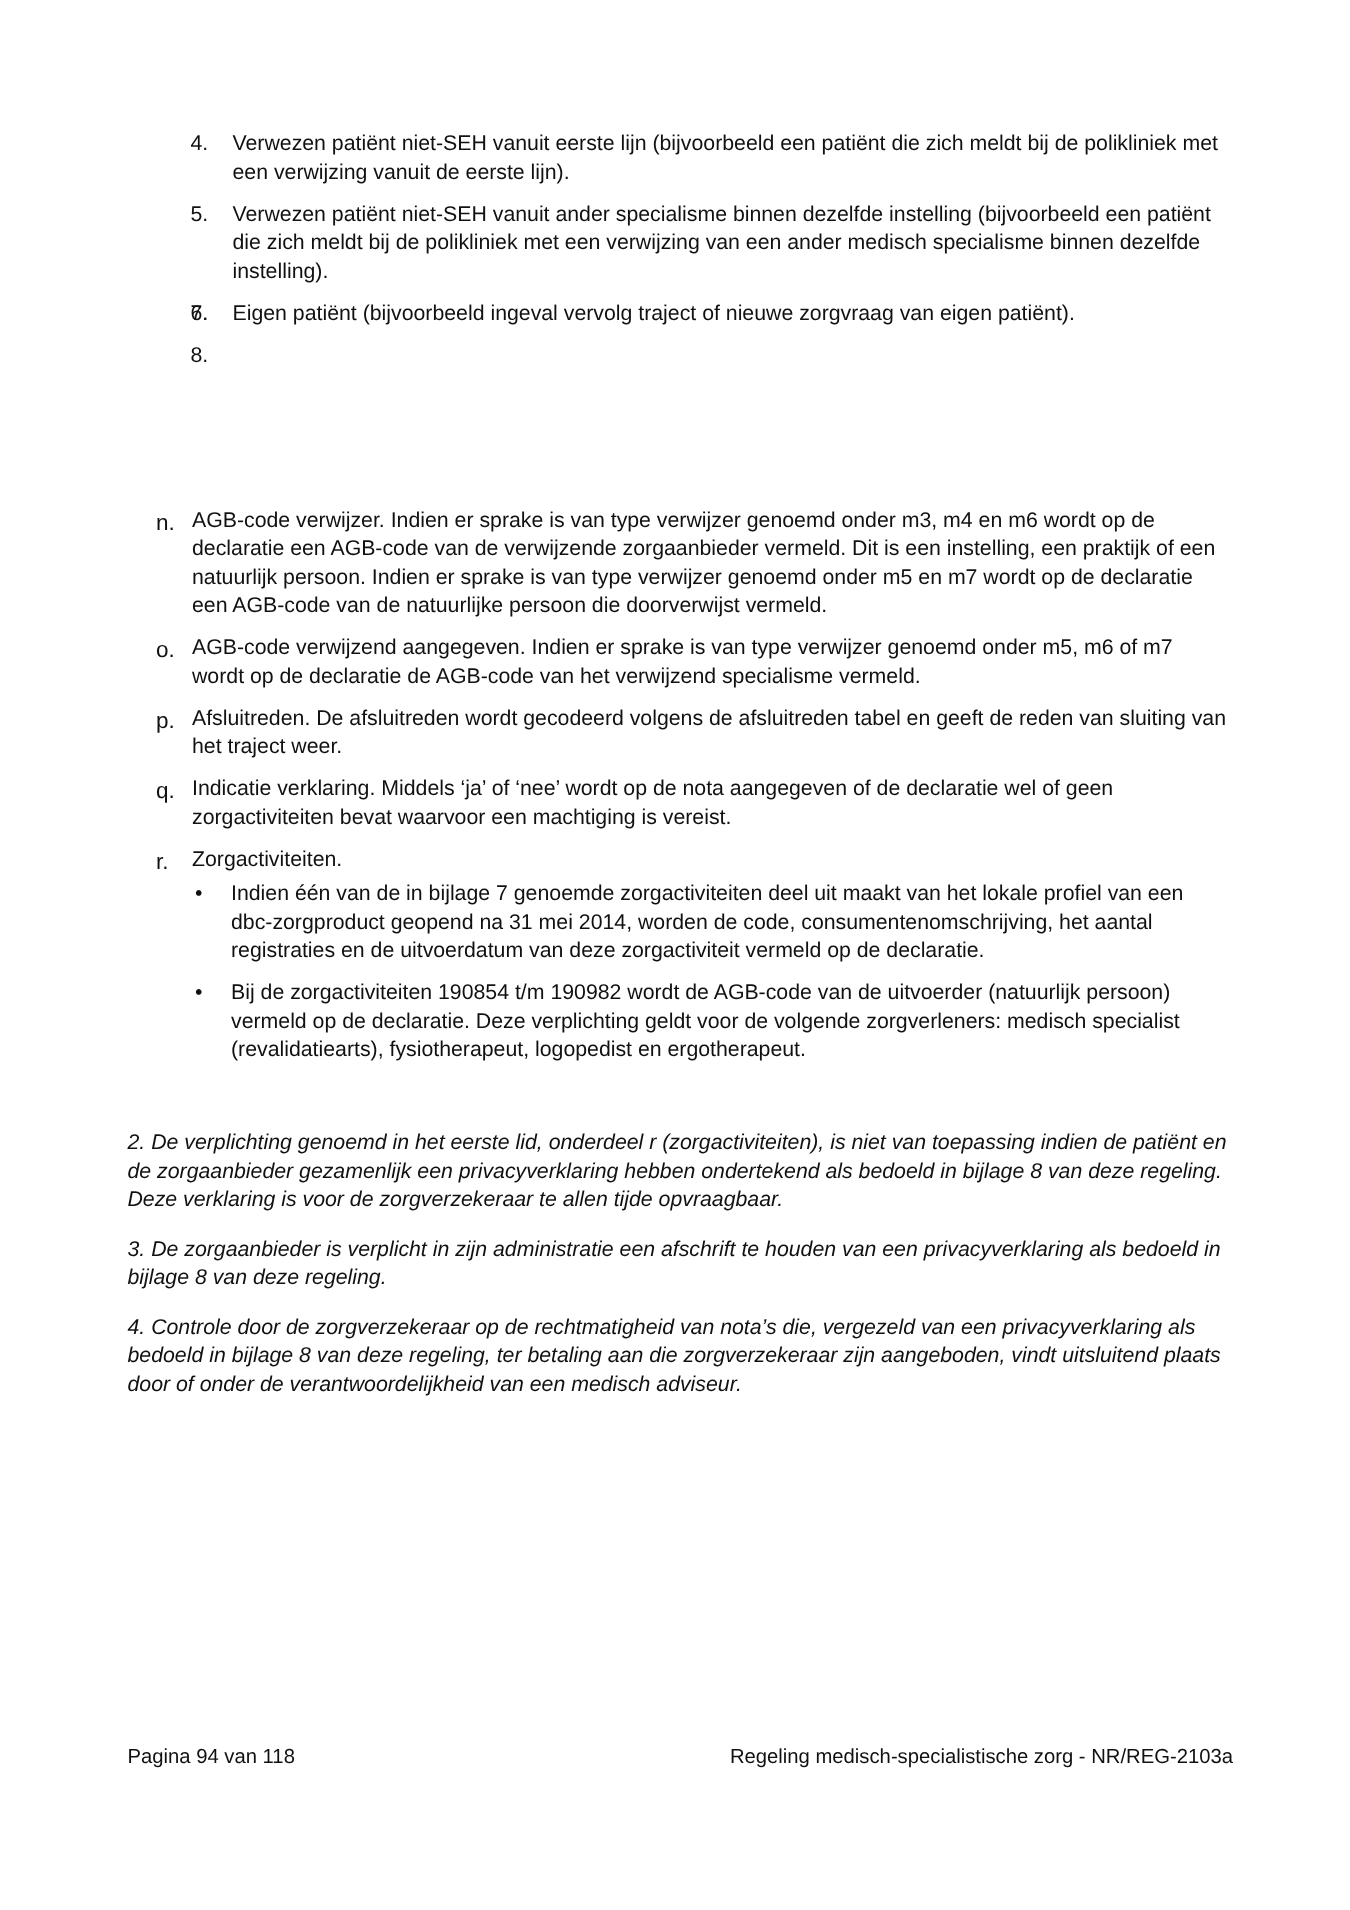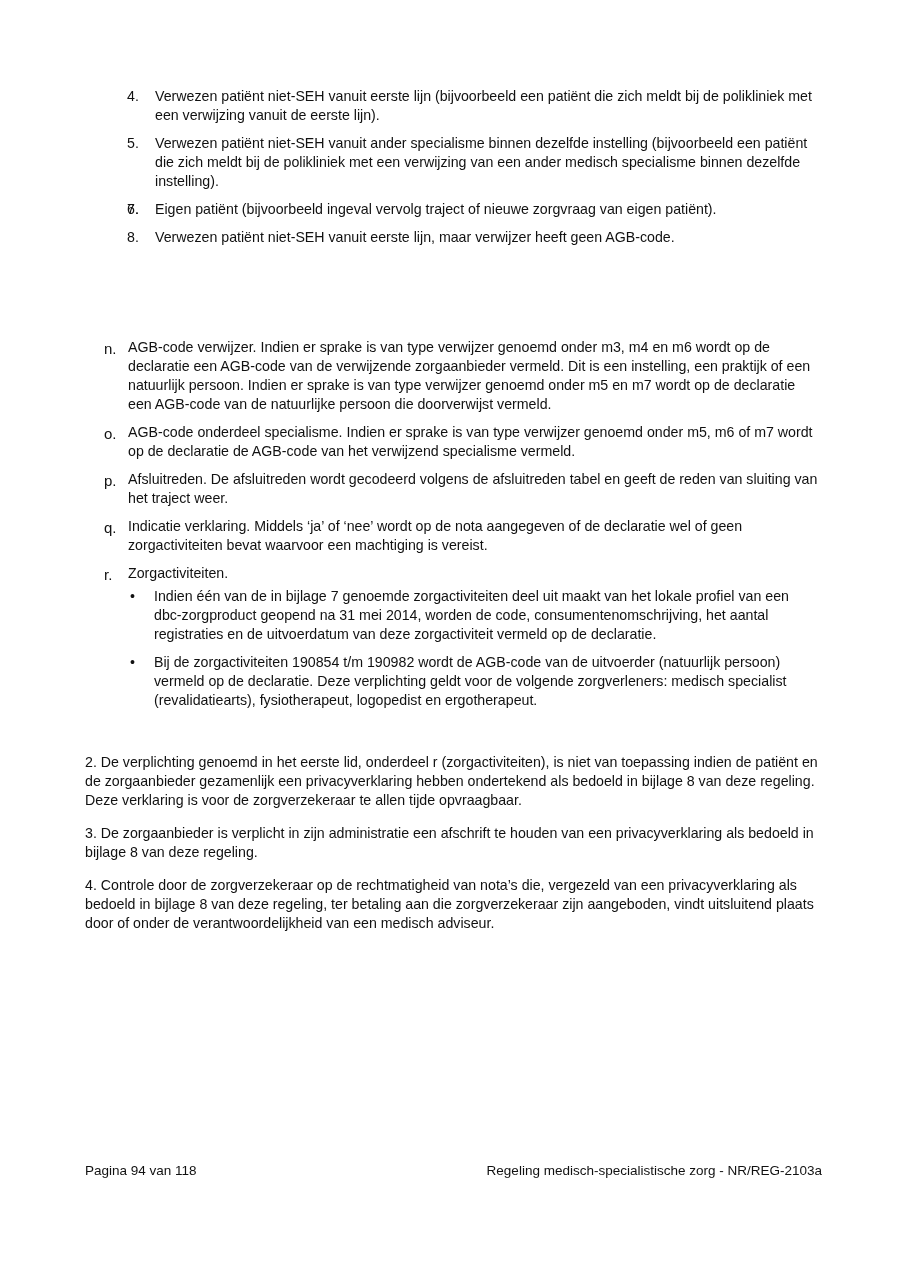--- a/index.html
+++ b/index.html
@@ -12,21 +12,21 @@
   .numlist { position:absolute; left:127px; top:87px; width:690px; }
   .numitem { position:relative; padding-left:28px; margin-bottom:9px; }
   .numitem .num { position:absolute; left:0; top:0; }
   .letlist { position:absolute; left:104px; top:338px; width:714px; }
   .letitem { position:relative; padding-left:24px; margin-bottom:9px; }
   .letitem .let { position:absolute; left:0; top:1px; font-size:15px; }
   .letitem b { font-weight:normal; }
   .bullets { margin-top:4px; }
   .bullet { position:relative; padding-left:26px; margin-bottom:9px; }
   .bullet .dot { position:absolute; left:2px; top:0; }
-  .paras { position:absolute; left:85px; top:753px; width:735px; }
+  .paras { position:absolute; left:85px; top:753px; width:735px;font-style:italic; }
   .para { margin-bottom:9px; }
   .footer-left { position:absolute; left:85px; top:1161px; font-size:13.5px; }
   .footer-right { position:absolute; right:78px; top:1161px; font-size:13.5px; }
 </style>
 </head>
 <body>
 
 <div class="page">
 
   <div class="numlist">
@@ -40,32 +40,31 @@
     </div>
     <div class="numitem">
       <span class="num">6.</span>
     </div>
     <div class="numitem">
       <span class="num">7.</span>
       <span>Eigen patiënt (bijvoorbeeld ingeval vervolg traject of nieuwe zorgvraag van eigen patiënt).</span>
     </div>
     <div class="numitem">
       <span class="num">8.</span>
-      <span>Verwezen patiënt niet-SEH vanuit eerste lijn, maar verwijzer heeft geen AGB-code.</span>
     </div>
   </div>
 
   <div class="letlist">
     <div class="letitem">
       <span class="let">n.</span>
       <b>AGB-code verwijzer.</b><span> Indien er sprake is van type verwijzer genoemd onder m3, m4 en m6 wordt op de declaratie een AGB-code van de verwijzende zorgaanbieder vermeld. Dit is een instelling, een praktijk of een natuurlijk persoon. Indien er sprake is van type verwijzer genoemd onder m5 en m7 wordt op de declaratie een AGB-code van de natuurlijke persoon die doorverwijst vermeld.</span>
     </div>
     <div class="letitem">
       <span class="let">o.</span>
-      <b>AGB-code onderdeel specialisme.</b><span> Indien er sprake is van type verwijzer genoemd onder m5, m6 of m7 wordt op de declaratie de AGB-code van het verwijzend specialisme vermeld.</span>
+      <b>AGB-code verwijzend aangegeven.</b><span> Indien er sprake is van type verwijzer genoemd onder m5, m6 of m7 wordt op de declaratie de AGB-code van het verwijzend specialisme vermeld.</span>
     </div>
     <div class="letitem">
       <span class="let">p.</span>
       <b>Afsluitreden.</b><span> De afsluitreden wordt gecodeerd volgens de afsluitreden tabel en geeft de reden van sluiting van het traject weer.</span>
     </div>
     <div class="letitem">
       <span class="let">q.</span>
       <b>Indicatie verklaring.</b><span> Middels ‘ja’ of ‘nee’ wordt op de nota aangegeven of de declaratie wel of geen zorgactiviteiten bevat waarvoor een machtiging is vereist.</span>
     </div>
     <div class="letitem">

